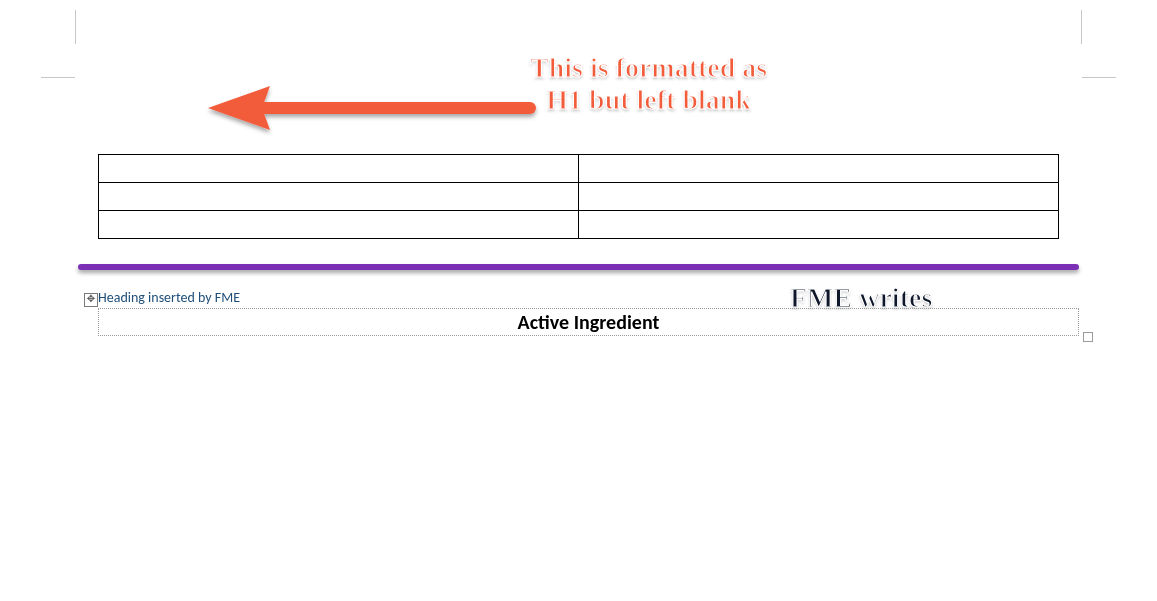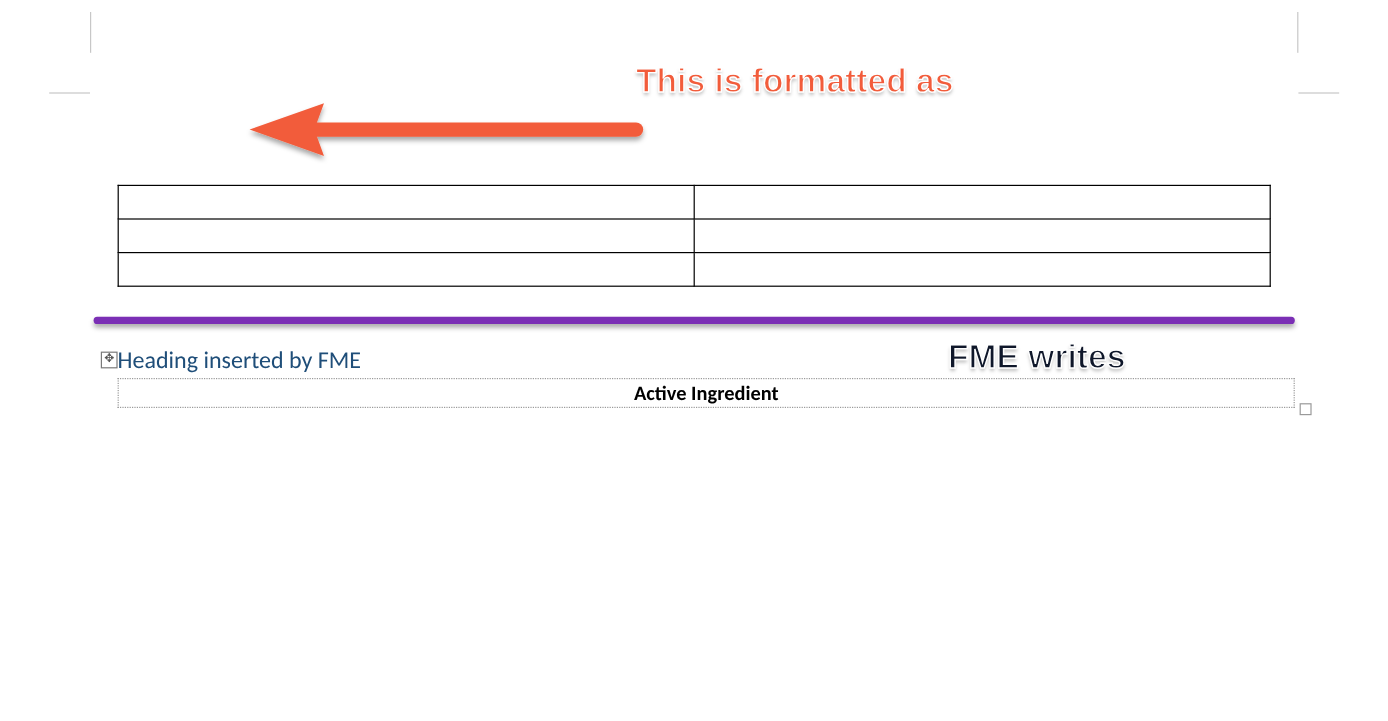--- a/index.html
+++ b/index.html
@@ -81,34 +81,34 @@
     height: 12px;
     border: 1px solid #7a7a7a;
     background: #fff;
     font-size: 10px;
     line-height: 10px;
     text-align: center;
     color: #555;
   }
   .heading-fme {
     color: #1f4e79;
-    font-size: 20px;
+    font-size: 14px;
     font-weight: 400;
     font-family: "Calibri Light", Calibri, Arial, sans-serif;
     margin: 0 0 2px 0;
     padding: 0;
   }
   table.dotted {
     border-collapse: collapse;
     width: 100%;
     table-layout: fixed;
   }
   table.dotted td, table.dotted th {
     border: 1px dotted #9a9a9a;
-    font-size: 17px;
+    font-size: 20px;
     padding: 1px 8px;
     text-align: left;
     font-family: Calibri, Arial, sans-serif;
   }
   table.dotted th {
     font-weight: 700;
     text-align: center;
   }
   .end-handle {
     position: absolute;
@@ -116,21 +116,21 @@
     bottom: -6px;
     width: 8px;
     height: 8px;
     border: 1px solid #9a9a9a;
     background: #fff;
   }
 
   
   .anno {
     position: absolute;
-    font-family: Liberation Sans, sans-serif;
+    font-family: Liberation Serif, serif;
     font-weight: 700;
     font-size: 28px;
     line-height: 1.15;
     text-align: center;
     white-space: nowrap;
     pointer-events: none;
   }
   .anno-red {
     color: #f25c3b;
     -webkit-text-stroke: 1.2px #ffffff;
@@ -158,20 +158,21 @@
 </head>
 <body>
 
 <div class="page-margins">
   <div class="crop-mark crop-tl"></div>
   <div class="crop-mark crop-tr"></div>
 </div>
 
 <div class="anno anno-red">
   <div>This is formatted as</div>
+  <div>H1 but left blank</div>
 </div>
 
 <svg class="arrow-red" viewBox="0 0 340 60">
   <defs>
     <filter id="ds" x="-20%" y="-20%" width="140%" height="160%">
       <feDropShadow dx="0" dy="3" stdDeviation="2" flood-color="rgba(0,0,0,0.35)"></feDropShadow>
     </filter>
   </defs>
   <g filter="url(#ds)">
     <line x1="60" y1="30" x2="330" y2="30" stroke="#f25c3b" stroke-width="12" stroke-linecap="round"></line>

